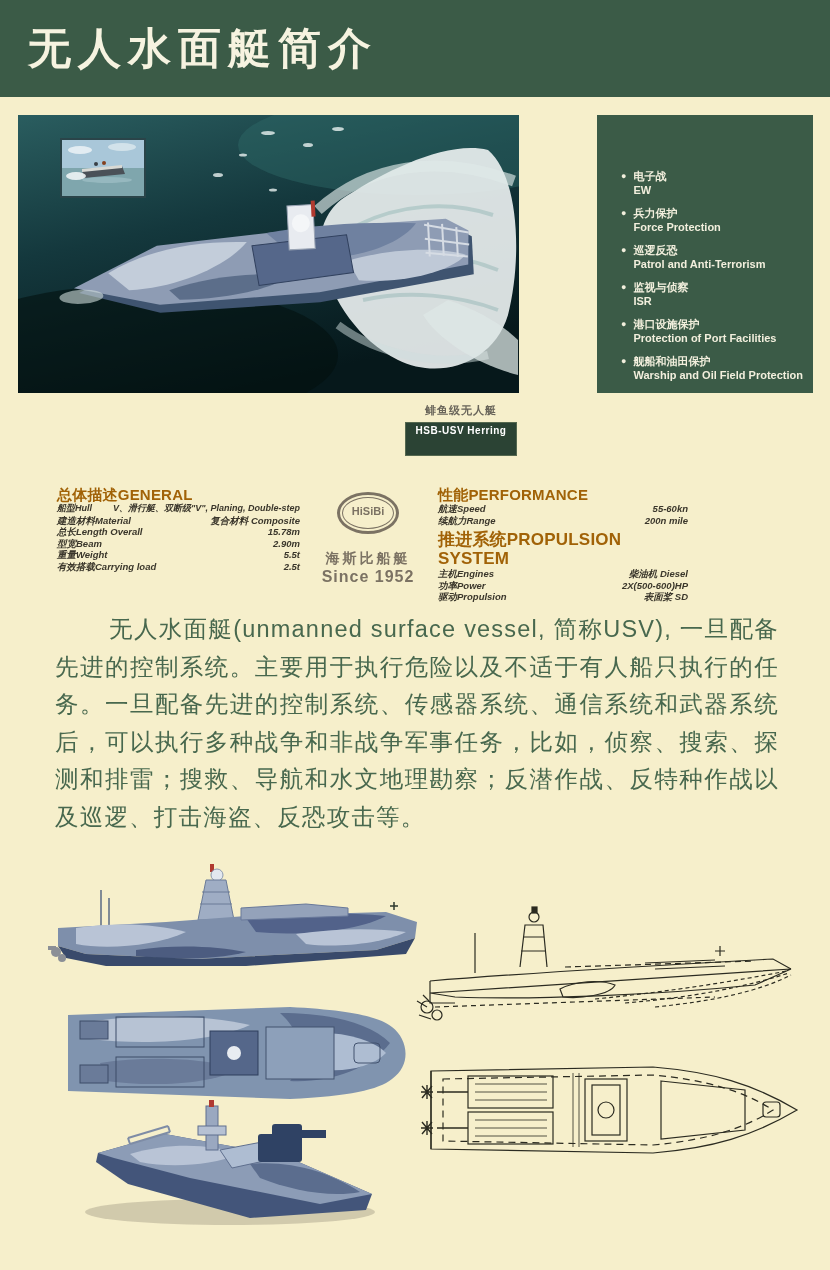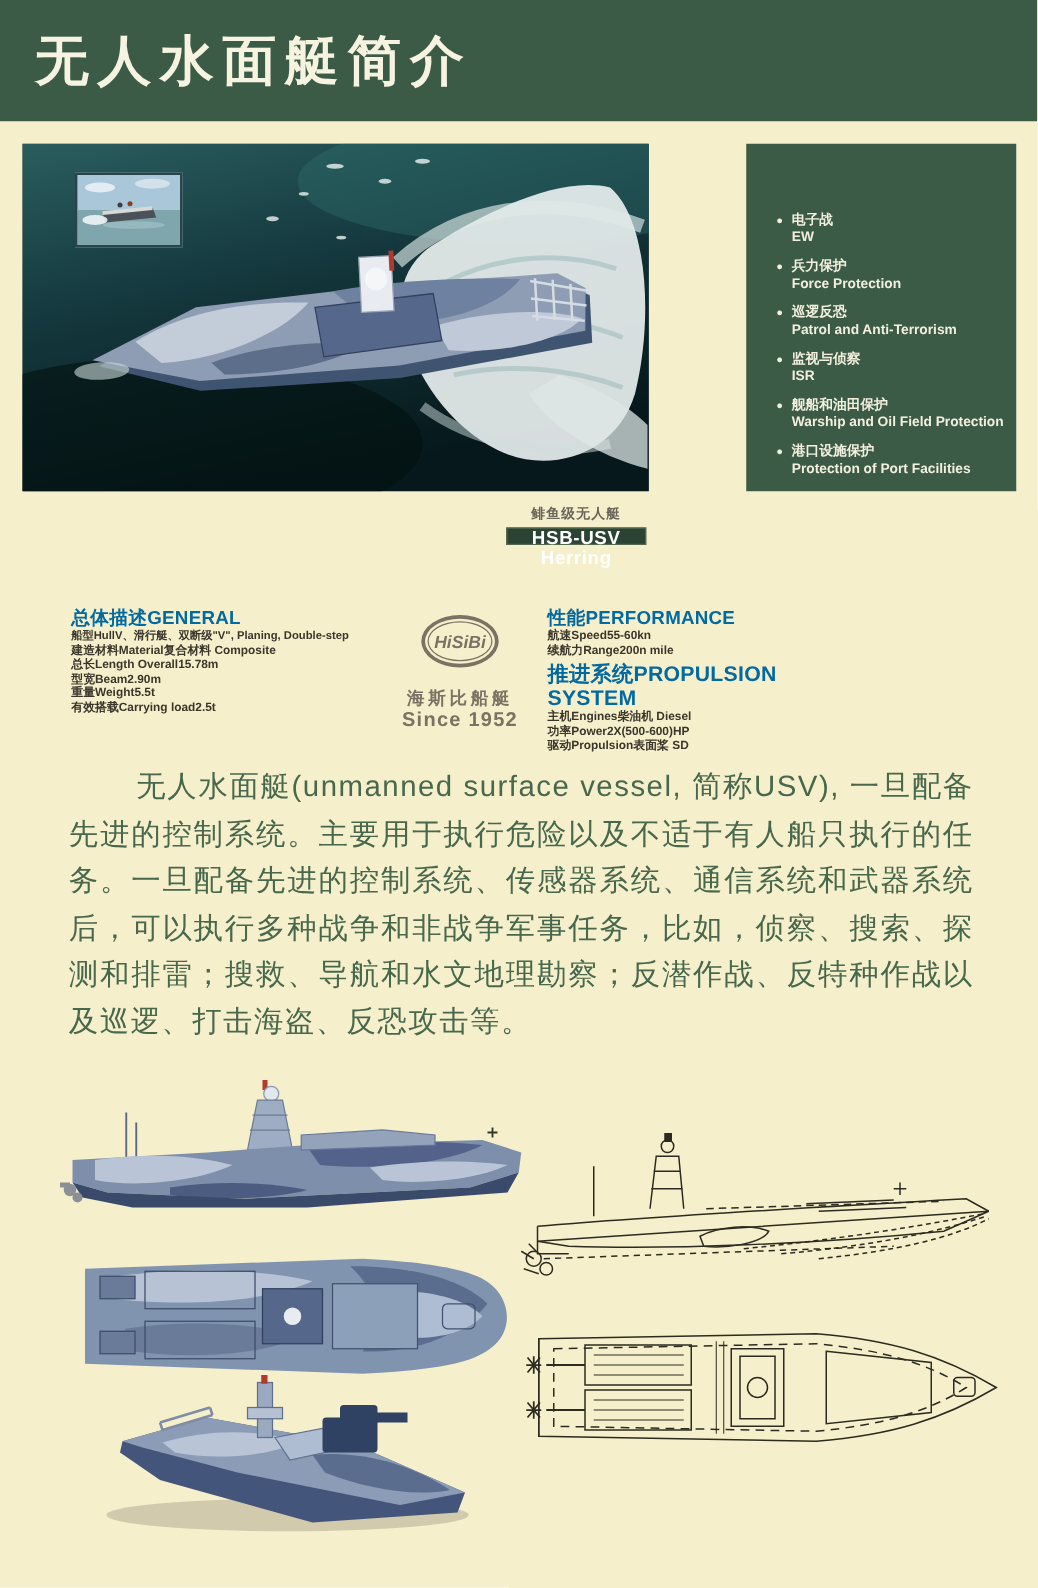--- a/index.html
+++ b/index.html
@@ -17,38 +17,38 @@
   .inset{left:42px;top:23px;width:82px;height:56px;border:2px solid #2a4449;box-sizing:content-box;background:#a8c6d8;}
 
   
   .missions{left:597px;top:115px;width:216px;height:278px;background:#3b5b47;box-sizing:border-box;padding:54px 8px 16px 24px;color:#f2efdd;}
   .mission{display:flex;gap:7px;margin-bottom:9px;font-size:11px;font-weight:700;line-height:14px;}
   .dot{line-height:14px;font-size:9px;}
   .dot::before{content:"●";}
 
   
   .caption{left:381px;top:403px;width:160px;text-align:center;font-size:11px;font-weight:700;color:#69655a;letter-spacing:1px;}
-  .badge{left:405px;top:422px;width:112px;height:14px;background:#2b4334;border:1px solid #55684f;box-sizing:border-box;
-         color:#ffffff;font-size:15px;font-weight:700;text-align:center;line-height:16px;letter-spacing:.5px;}
+  .badge{left:405px;top:422px;width:112px;height:34px;background:#2b4334;border:1px solid #55684f;box-sizing:border-box;
+         color:#ffffff;font-size:10px;font-weight:700;text-align:center;line-height:16px;letter-spacing:.5px;}
 
   
   .specs-col{width:243px;}
   .specs-left{left:57px;top:486px;}
   .specs-right{left:438px;top:486px;width:250px;}
-  .sec-title{font-size:15px;font-weight:700;color:#0369a1;letter-spacing:.2px;line-height:17px;}
+  .sec-title{font-size:15px;font-weight:700;color:#a16207;letter-spacing:.2px;line-height:17px;}
   .sec-title.big{font-size:17px;line-height:19px;margin-top:4px;}
-  .srow{display:flex;font-size:9.5px;font-weight:700;color:#3a362b;line-height:11.5px;}
+  .srow{display:flex;justify-content:space-between;font-size:9.5px;font-weight:700;color:#3a362b;line-height:11.5px;font-style:italic;}
   .srow .val{white-space:nowrap;text-align:right;}
   .srow.tight{font-size:9px;}
 
   
   .logo{left:316px;top:492px;width:104px;text-align:center;color:#7b7263;}
   .logo-mark{position:relative;width:62px;height:42px;margin:0 auto;border:3px solid #7b7263;border-radius:50%;box-sizing:border-box;}
   .logo-mark::after{content:"";position:absolute;left:2px;top:2px;right:2px;bottom:2px;border:1px solid #7b7263;border-radius:50%;}
-  .logo-mark span{position:absolute;left:0;right:0;top:10px;font-size:14px;font-weight:700;font-style:italic;letter-spacing:0;}
+  .logo-mark span{position:absolute;left:0;right:0;top:10px;font-size:11px;font-weight:700;letter-spacing:0;}
   .logo-name{margin-top:16px;font-size:14px;font-weight:700;letter-spacing:3px;}
   .logo-since{font-size:16px;font-weight:700;letter-spacing:1px;}
 
   
   .desc{left:55px;top:611px;width:724px;margin:0;font-size:23.5px;line-height:37.6px;color:#48684e;font-weight:500;
         text-align:justify;text-indent:2.3em;letter-spacing:1.2px;}
 
   
   .side-render{left:46px;top:862px;width:375px;height:133px;}
   .plan-render{left:60px;top:1003px;width:355px;height:100px;}
@@ -167,29 +167,29 @@
     <div class="mission">
       <span class="dot"></span>
       <div>
           <div>监视与侦察</div>
            <div>ISR</div>
         </div>
     </div>
     <div class="mission">
       <span class="dot"></span>
       <div>
+          <div>港口设施保护</div>
+           <div>Protection of Port Facilities</div>
+        </div>
+    </div>
+    <div class="mission">
+      <span class="dot"></span>
+      <div>
           <div>舰船和油田保护</div>
            <div>Warship and Oil Field Protection</div>
-        </div>
-    </div>
-    <div class="mission">
-      <span class="dot"></span>
-      <div>
-          <div>港口设施保护</div>
-           <div>Protection of Port Facilities</div>
         </div>
     </div>
   </aside>
 
   <div class="abs caption">鲱鱼级无人艇</div>
   <div class="abs badge">HSB-USV Herring</div>
 
   <div class="abs specs-col specs-left">
     <div class="sec-title">总体描述GENERAL</div>
     <div class="srow tight">

